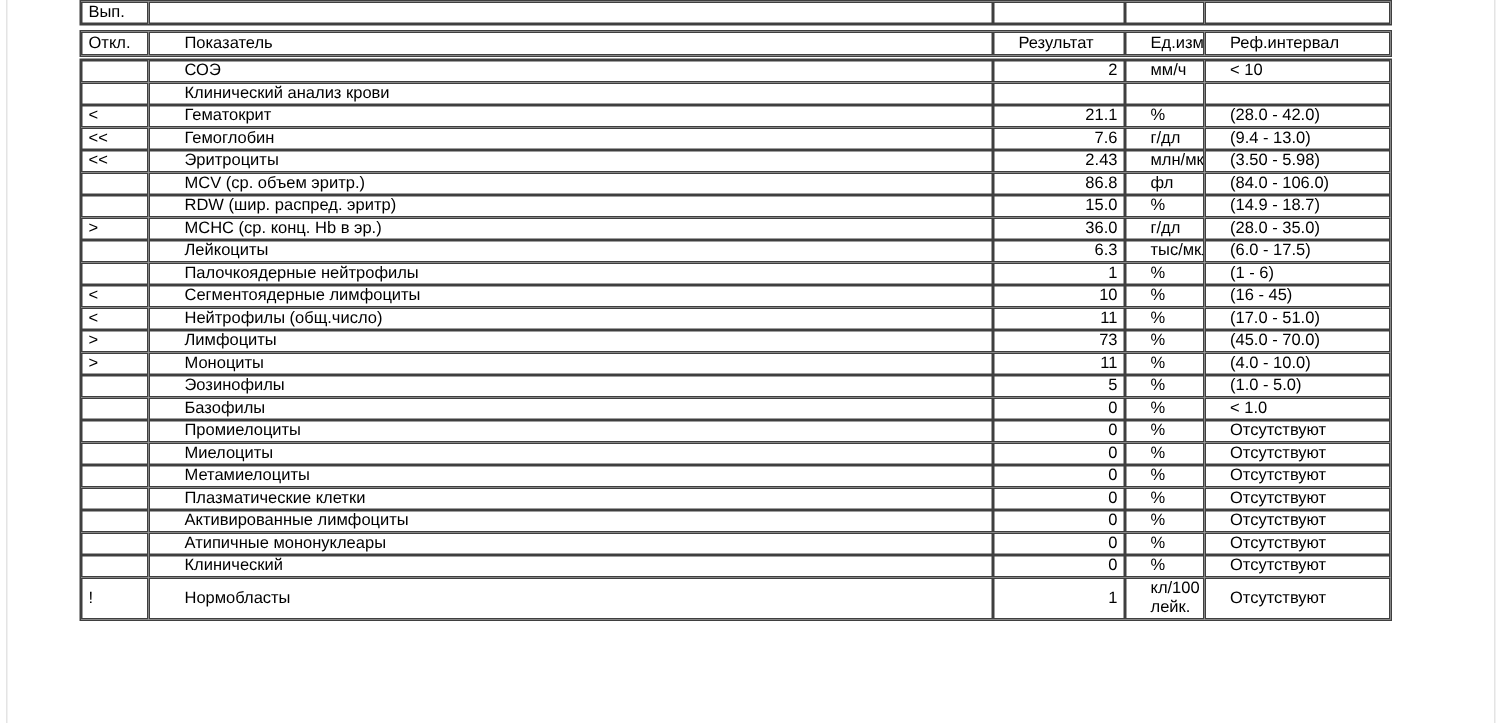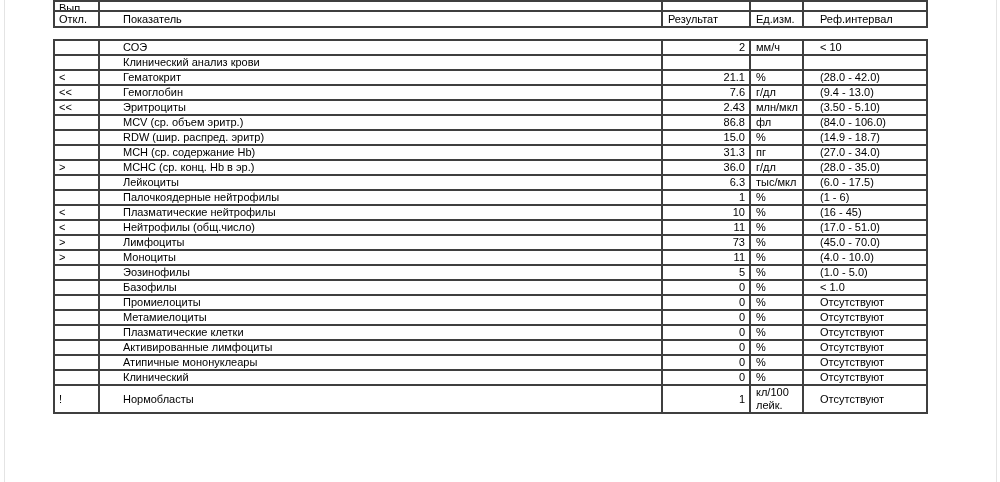--- a/index.html
+++ b/index.html
@@ -42,31 +42,31 @@
     vertical-align: middle;
     line-height: 13px;
     font-weight: normal;
     text-align: left;
     overflow: hidden;
     white-space: nowrap;
     padding: 0;
   }
   .tbl-top    { top: 0;  }
   .tbl-top tr { height: 13px; }
-  .tbl-head   { top: 10px; }
+  .tbl-head   { top: 20px; }
   .tbl-head tr{ height: 16px; }
   .tbl-main   { top: 39px; }
   .tbl-main tr{ height: 15px; }
   .tbl-main tr.tall { height: 27px; }
   .tbl-main tr.tall td { white-space: normal; }
 
   .c-flag   { padding-left: 4px; }
   .c-name   { padding-left: 23px; }
   .c-result { text-align: right; padding-right: 4px; }
-  .c-unit   { padding-left: 5px; }
+  .c-unit   { padding-left: 16px; }
   .c-ref    { padding-left: 16px; }
 </style>
 </head>
 <body>
 
 <div class="stage">
 
   <div class="edge-line left"></div>
   <div class="edge-line right"></div>
 
@@ -143,42 +143,35 @@
       <td class="c-name">Гемоглобин</td>
       <td class="c-result">7.6</td>
       <td class="c-unit">г/дл</td>
       <td class="c-ref">(9.4 - 13.0)</td>
     </tr>
         <tr>
       <td class="c-flag">&lt;&lt;</td>
       <td class="c-name">Эритроциты</td>
       <td class="c-result">2.43</td>
       <td class="c-unit">млн/мкл</td>
-      <td class="c-ref">(3.50 - 5.10)</td>
+      <td class="c-ref">(3.50 - 5.98)</td>
     </tr>
         <tr>
       <td class="c-flag"></td>
       <td class="c-name">MCV (ср. объем эритр.)</td>
       <td class="c-result">86.8</td>
       <td class="c-unit">фл</td>
       <td class="c-ref">(84.0 - 106.0)</td>
     </tr>
         <tr>
       <td class="c-flag"></td>
       <td class="c-name">RDW (шир. распред. эритр)</td>
       <td class="c-result">15.0</td>
       <td class="c-unit">%</td>
       <td class="c-ref">(14.9 - 18.7)</td>
-    </tr>
-        <tr>
-      <td class="c-flag"></td>
-      <td class="c-name">MCH (ср. содержание Hb)</td>
-      <td class="c-result">31.3</td>
-      <td class="c-unit">пг</td>
-      <td class="c-ref">(27.0 - 34.0)</td>
     </tr>
         <tr>
       <td class="c-flag">&gt;</td>
       <td class="c-name">MCHC (ср. конц. Hb в эр.)</td>
       <td class="c-result">36.0</td>
       <td class="c-unit">г/дл</td>
       <td class="c-ref">(28.0 - 35.0)</td>
     </tr>
         <tr>
       <td class="c-flag"></td>
@@ -189,21 +182,21 @@
     </tr>
         <tr>
       <td class="c-flag"></td>
       <td class="c-name">Палочкоядерные нейтрофилы</td>
       <td class="c-result">1</td>
       <td class="c-unit">%</td>
       <td class="c-ref">(1 - 6)</td>
     </tr>
         <tr>
       <td class="c-flag">&lt;</td>
-      <td class="c-name">Плазматические нейтрофилы</td>
+      <td class="c-name">Сегментоядерные лимфоциты</td>
       <td class="c-result">10</td>
       <td class="c-unit">%</td>
       <td class="c-ref">(16 - 45)</td>
     </tr>
         <tr>
       <td class="c-flag">&lt;</td>
       <td class="c-name">Нейтрофилы (общ.число)</td>
       <td class="c-result">11</td>
       <td class="c-unit">%</td>
       <td class="c-ref">(17.0 - 51.0)</td>
@@ -232,20 +225,27 @@
         <tr>
       <td class="c-flag"></td>
       <td class="c-name">Базофилы</td>
       <td class="c-result">0</td>
       <td class="c-unit">%</td>
       <td class="c-ref">&lt; 1.0</td>
     </tr>
         <tr>
       <td class="c-flag"></td>
       <td class="c-name">Промиелоциты</td>
+      <td class="c-result">0</td>
+      <td class="c-unit">%</td>
+      <td class="c-ref">Отсутствуют</td>
+    </tr>
+        <tr>
+      <td class="c-flag"></td>
+      <td class="c-name">Миелоциты</td>
       <td class="c-result">0</td>
       <td class="c-unit">%</td>
       <td class="c-ref">Отсутствуют</td>
     </tr>
         <tr>
       <td class="c-flag"></td>
       <td class="c-name">Метамиелоциты</td>
       <td class="c-result">0</td>
       <td class="c-unit">%</td>
       <td class="c-ref">Отсутствуют</td>

